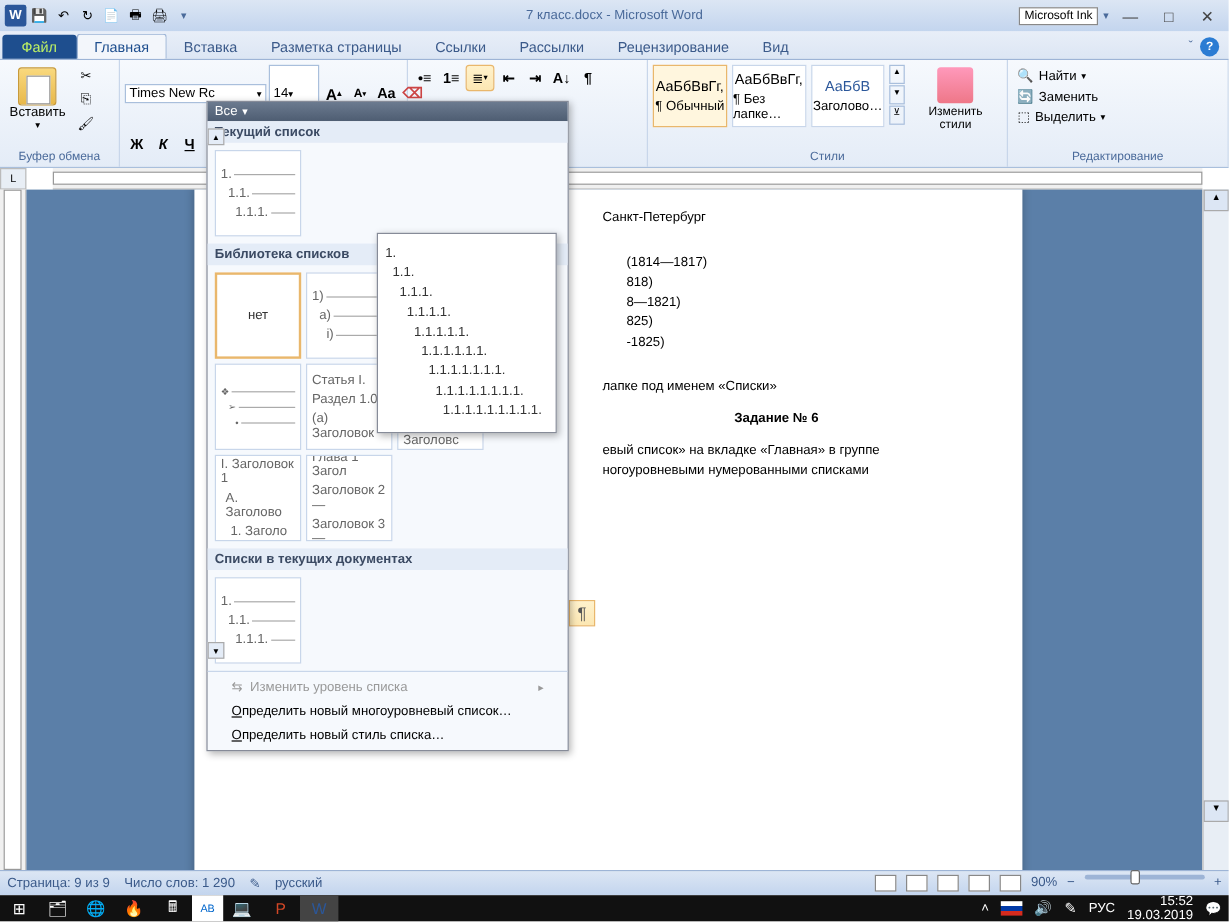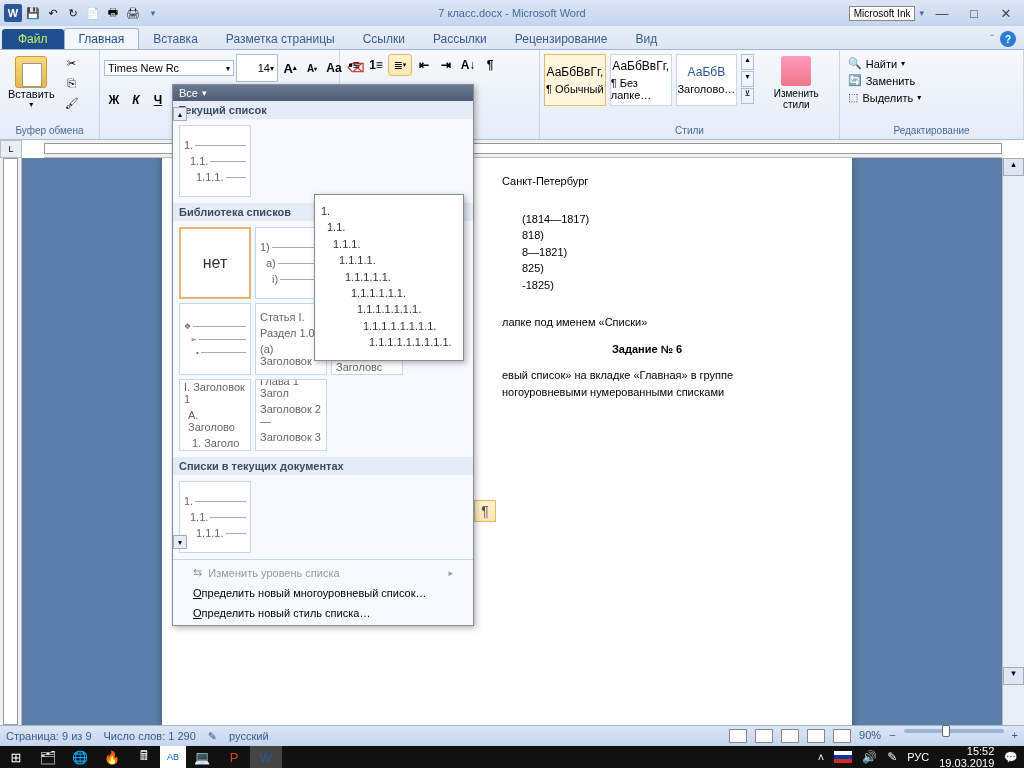--- a/index.html
+++ b/index.html
@@ -20,22 +20,22 @@
 .help-ico{width:16px;height:16px;border-radius:50%;background:#2b7cd3;color:#fff;display:flex;align-items:center;justify-content:center;font-size:10px;font-weight:bold}
 .ribbon{height:90px;background:linear-gradient(#f6f9fd,#e4ecf7);border-bottom:1px solid #a9bfdc;display:flex}
 .rgroup{border-right:1px solid #c8d6ea;display:flex;flex-direction:column;padding:2px 4px}
 .rgroup-body{flex:1;display:flex;align-items:flex-start;gap:4px;padding-top:2px}
 .rgroup-label{text-align:center;font-size:10px;color:#4a6a9a;padding-bottom:1px}
 .big-btn{display:flex;flex-direction:column;align-items:center;padding:2px 4px;cursor:pointer;border-radius:3px}
 .paste-ico{width:32px;height:32px;background:linear-gradient(#f9d97e,#e8b84a);border:1px solid #c89a3a;border-radius:3px;position:relative}
 .paste-ico::after{content:"";position:absolute;top:6px;left:6px;width:18px;height:22px;background:#fff;border:1px solid #999}
 .mini-col{display:flex;flex-direction:column;gap:2px}
 .mini-ico{width:18px;height:18px;display:flex;align-items:center;justify-content:center;cursor:pointer;border-radius:2px}
-.font-sel{border:1px solid #a9bfdc;background:#fff;padding:1px 3px;font-size:11px;width:130px;display:flex;align-items:center;justify-content:space-between}
-.size-sel{border:1px solid #a9bfdc;background:#fff;padding:7px 3px;font-size:11px;width:42px;display:flex;align-items:center;justify-content:flex-end}
+.font-sel{border:1px solid #a9bfdc;background:#fff;padding:1px 3px;font-size:11px;width:118px;display:flex;align-items:center;justify-content:space-between}
+.size-sel{border:1px solid #a9bfdc;background:#fff;padding:17px 3px;font-size:11px;width:42px;display:flex;align-items:center;justify-content:flex-start}
 .font-row{display:flex;gap:2px;align-items:center}
 .btn-row{display:flex;gap:2px;margin-top:4px}
 .fmt-btn{width:20px;height:20px;display:flex;align-items:center;justify-content:center;cursor:pointer;border-radius:2px;font-weight:bold;font-size:12px}
 .ml-btn{width:24px;height:22px;display:flex;align-items:center;justify-content:center;cursor:pointer;border:1px solid #e9b76c;background:linear-gradient(#fff2cc,#fce7b3);border-radius:3px}
 .style-box{width:70px;height:52px;border:1px solid #c8d6ea;background:#fff;display:flex;flex-direction:column;align-items:center;justify-content:center;cursor:pointer;font-size:10px}
 .style-box.active{border:1px solid #e9b76c;background:#fff6de}
 .style-sample{font-size:12px;margin-bottom:4px}
 .change-styles{display:flex;flex-direction:column;align-items:center;padding:2px 6px;cursor:pointer}
 .edit-col{display:flex;flex-direction:column;gap:2px;padding:2px}
 .edit-item{display:flex;align-items:center;gap:4px;padding:1px 2px;cursor:pointer;font-size:11px;white-space:nowrap}
@@ -275,21 +275,21 @@
         </div>
       <div class="tile-row" style="margin-left:12px">
           <span>1.1.1.</span>
           <div class="tile-line" style="flex:1"></div>
         </div>
     </div>
   </div>
   <div class="dd-section-title">Библиотека списков</div>
   <div class="dd-grid">
     <div class="list-tile selected">
-        <span style="font-size:16px;color:#333">нет</span>
+        <span style="font-size:11px;color:#333">нет</span>
       </div>
     <div class="list-tile">
       <div class="tile-row">
           <span>1)</span>
           <div class="tile-line" style="flex:1"></div>
         </div>
       <div class="tile-row" style="margin-left:6px">
           <span>a)</span>
           <div class="tile-line" style="flex:1"></div>
         </div>

